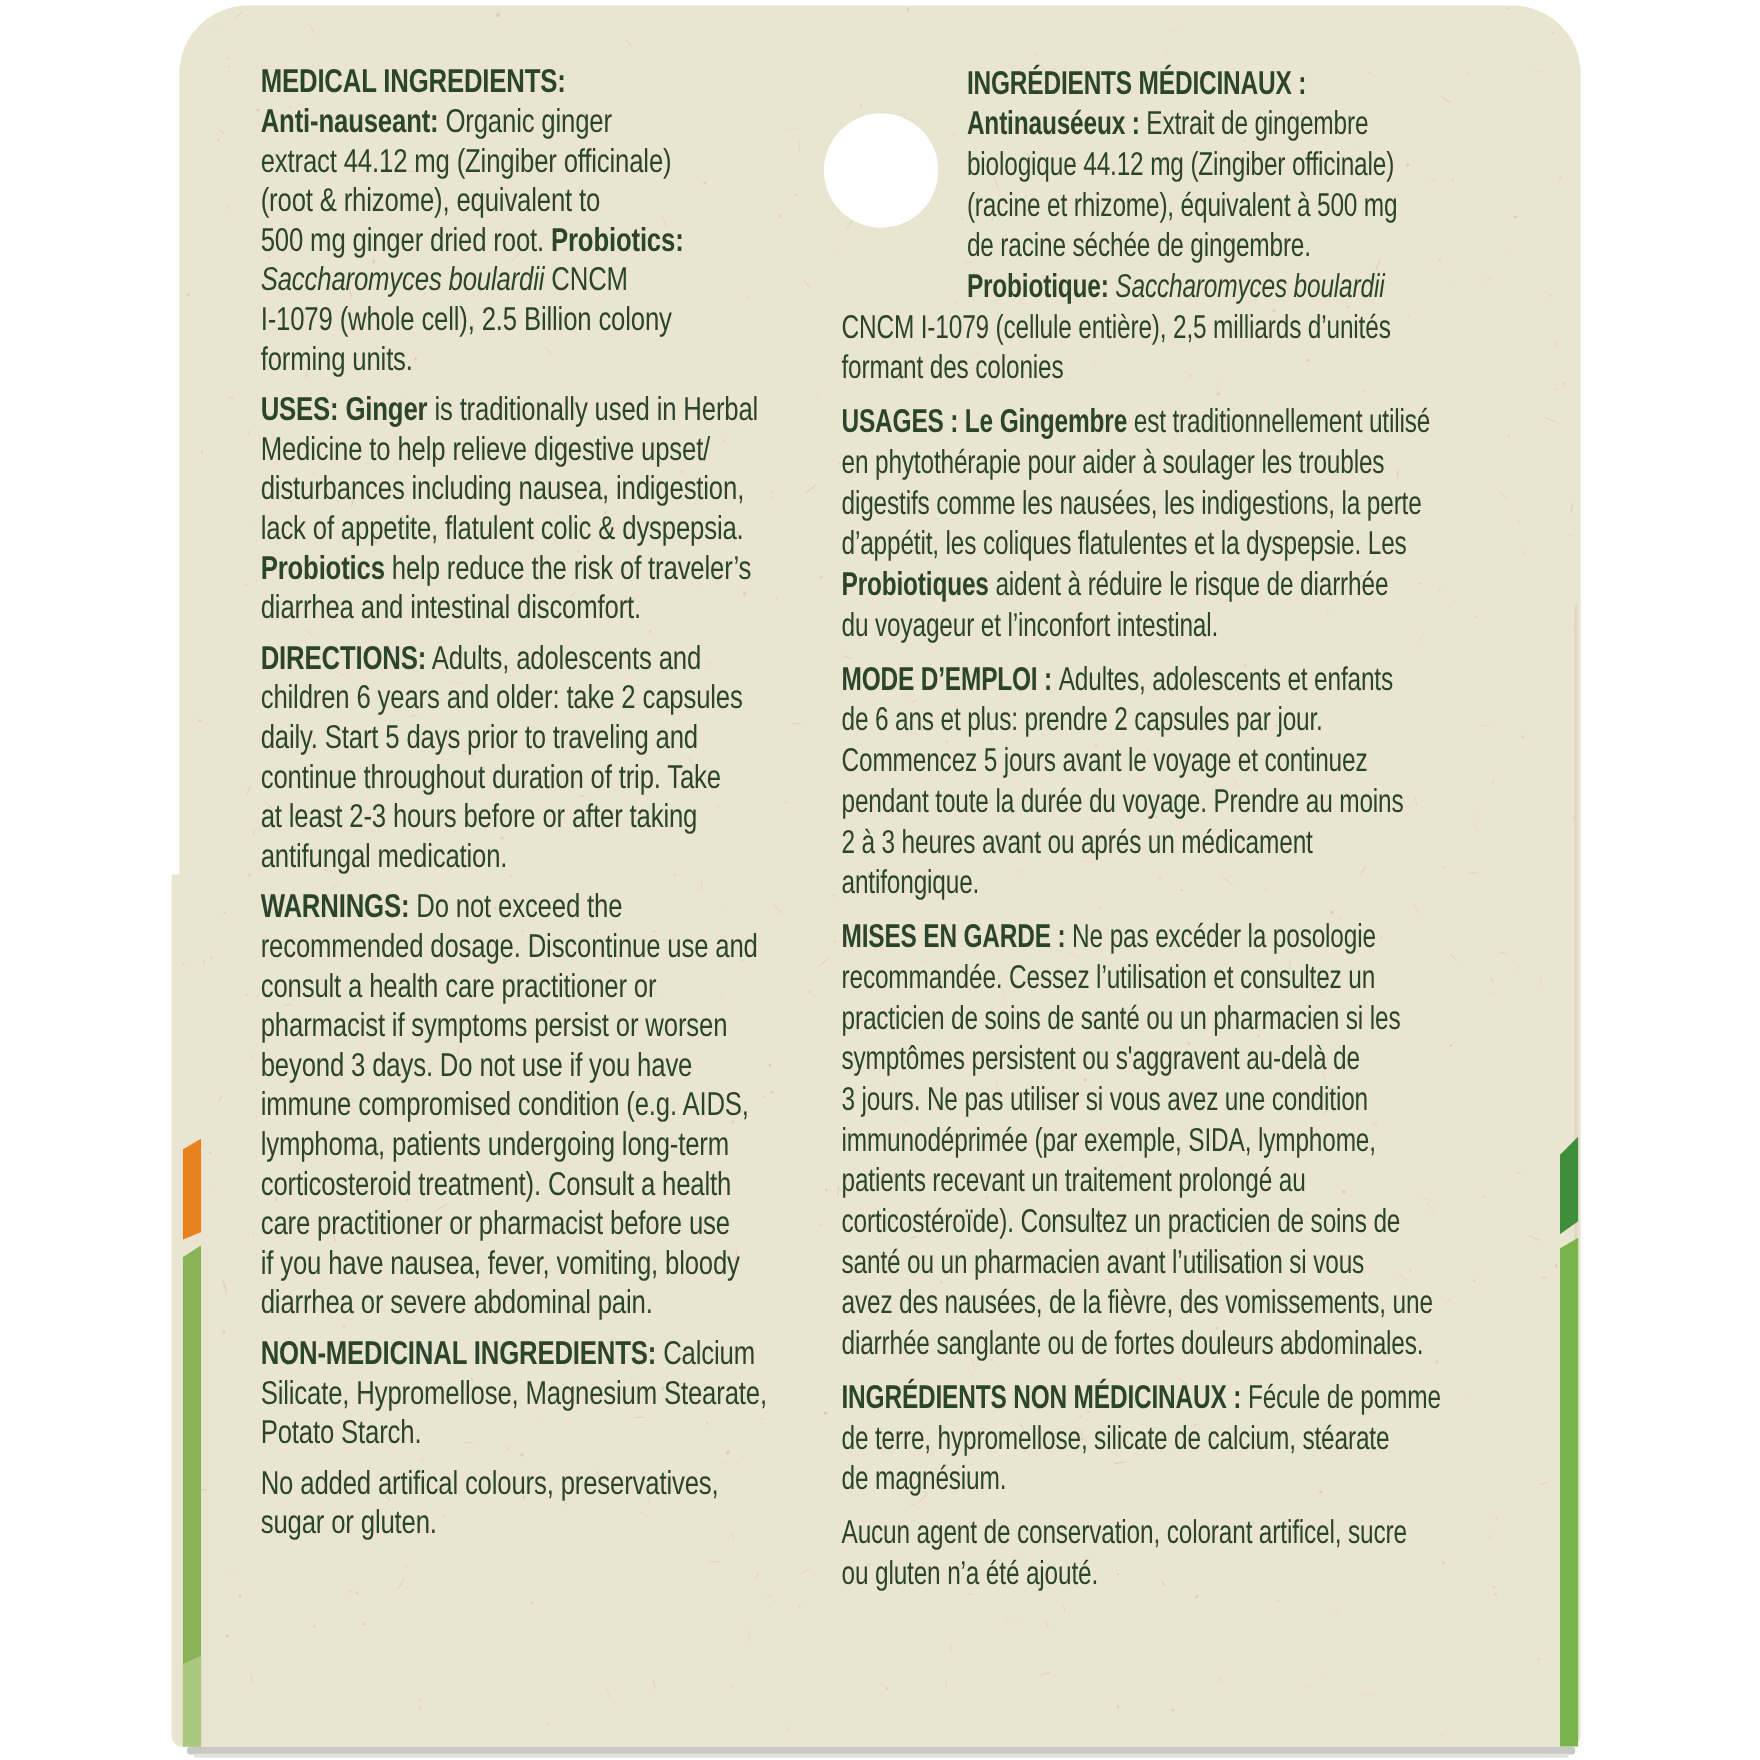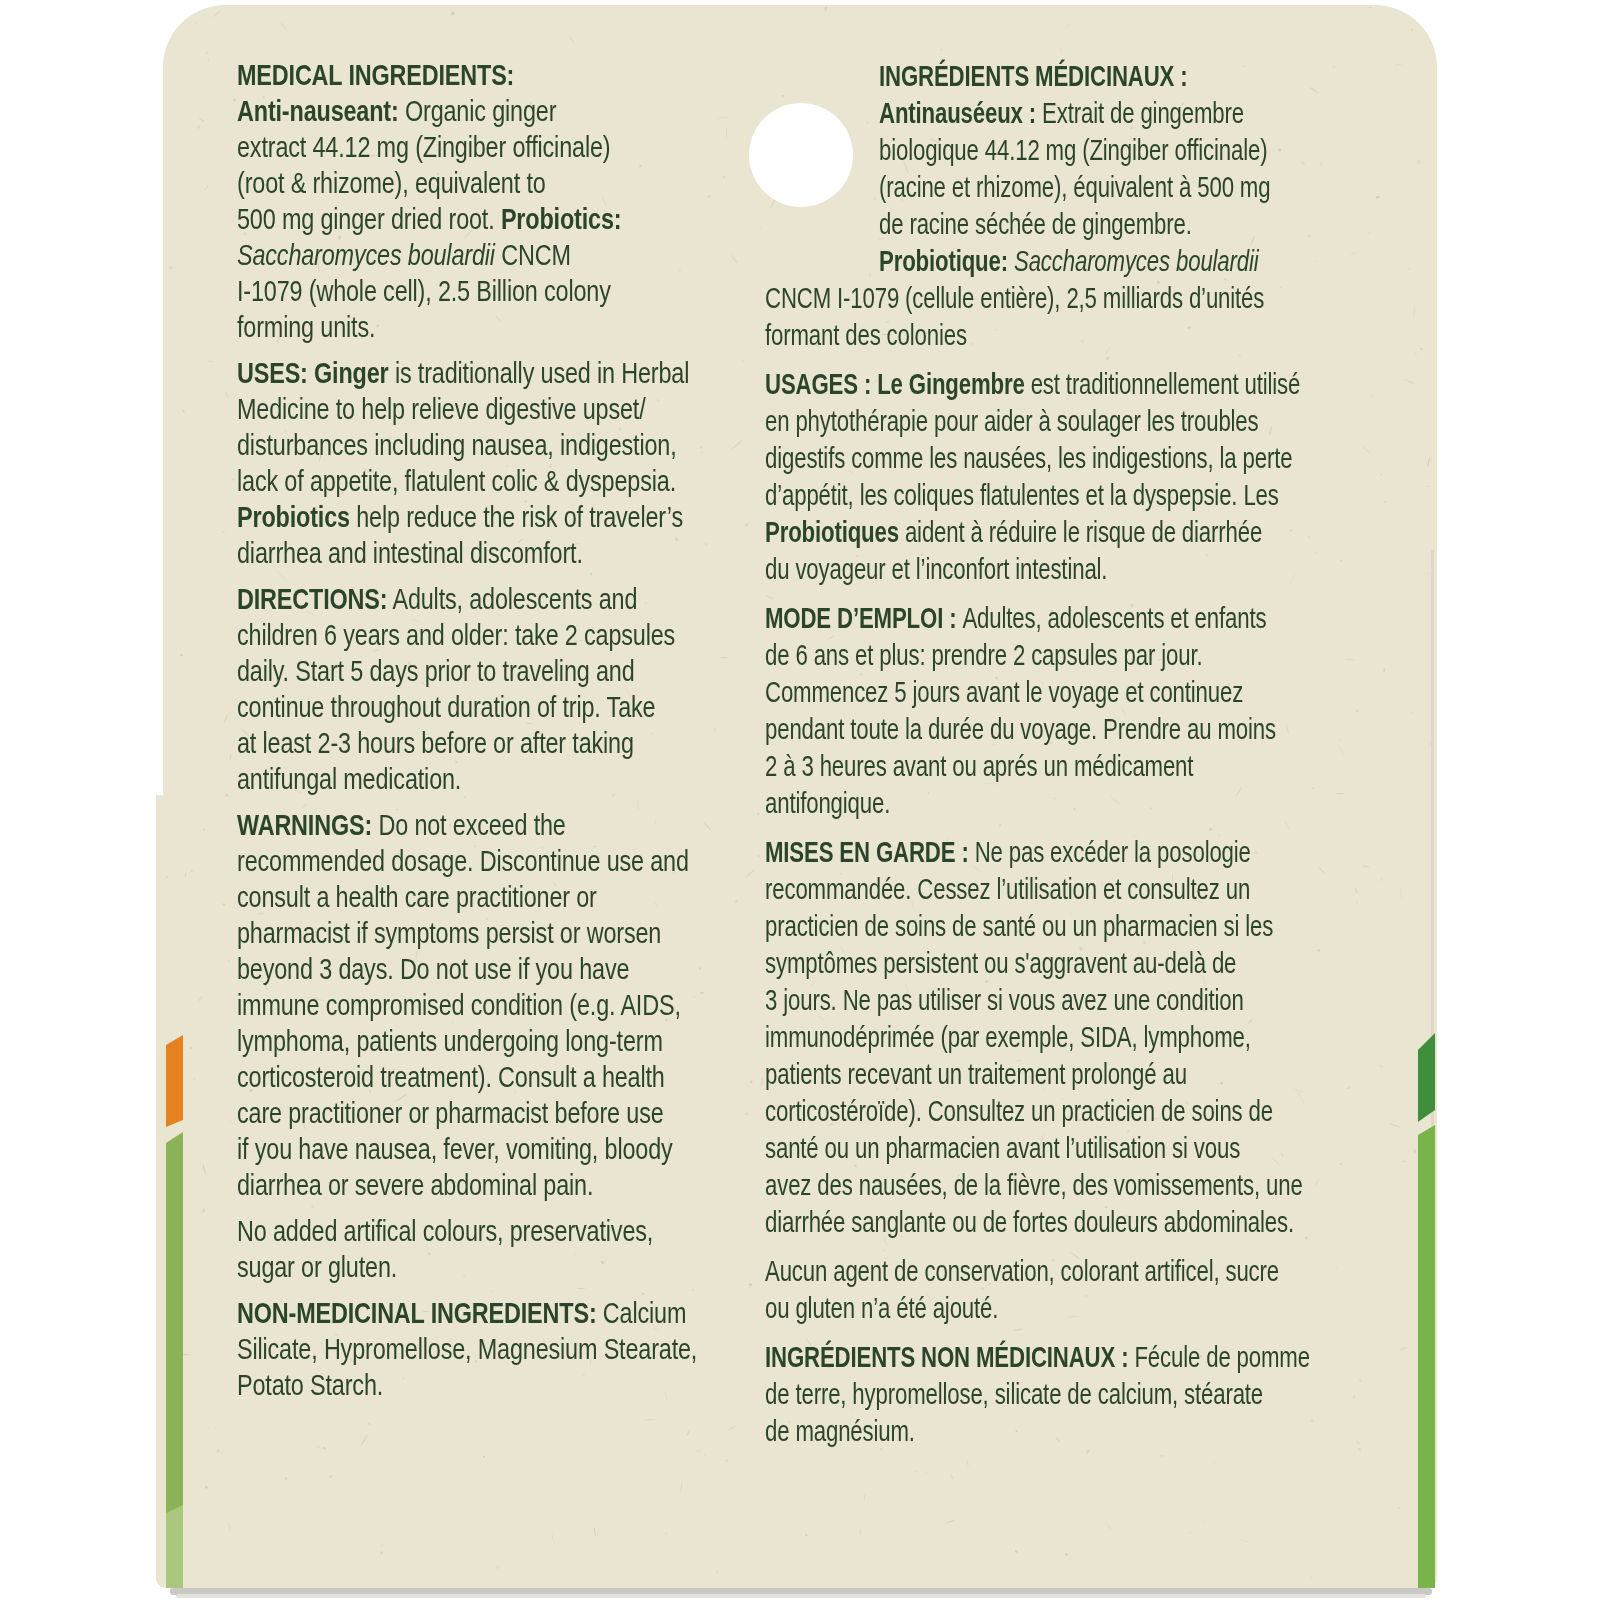--- a/index.html
+++ b/index.html
@@ -610,27 +610,27 @@
           <div class="line"><span>pharmacist if symptoms persist or worsen</span></div>
           <div class="line"><span>beyond 3 days. Do not use if you have</span></div>
           <div class="line"><span>immune compromised condition (e.g. AIDS,</span></div>
           <div class="line"><span>lymphoma, patients undergoing long-term</span></div>
           <div class="line"><span>corticosteroid treatment). Consult a health</span></div>
           <div class="line"><span>care practitioner or pharmacist before use</span></div>
           <div class="line"><span>if you have nausea, fever, vomiting, bloody</span></div>
           <div class="line"><span>diarrhea or severe abdominal pain.</span></div>
         </div>
         <div class="para">
-          <div class="line"><span>No added artifical colours, preservatives,</span></div>
-          <div class="line"><span>sugar or gluten.</span></div>
-        </div>
-        <div class="para">
           <div class="line"><span class="b">NON-MEDICINAL INGREDIENTS:</span><span> Calcium</span></div>
           <div class="line"><span>Silicate, Hypromellose, Magnesium Stearate,</span></div>
           <div class="line"><span>Potato Starch.</span></div>
+        </div>
+        <div class="para">
+          <div class="line"><span>No added artifical colours, preservatives,</span></div>
+          <div class="line"><span>sugar or gluten.</span></div>
         </div>
       </div>
     <div class="column col-fr" id="col-fr" style="color: rgb(42, 69, 44);">
         <div class="para">
           <div class="line" style="margin-left: 114px;"><span class="b">INGRÉDIENTS MÉDICINAUX :</span></div>
           <div class="line" style="margin-left: 114px;"><span class="b">Antinauséeux : </span><span>Extrait de gingembre</span></div>
           <div class="line" style="margin-left: 114px;"><span>biologique 44.12 mg (Zingiber officinale)</span></div>
           <div class="line" style="margin-left: 114px;"><span>(racine et rhizome), équivalent à 500 mg</span></div>
           <div class="line" style="margin-left: 114px;"><span>de racine séchée de gingembre.</span></div>
           <div class="line" style="margin-left: 114px;"><span class="b">Probiotique: </span><span class="i">Saccharomyces boulardii</span></div>
@@ -660,25 +660,25 @@
           <div class="line"><span>symptômes persistent ou s'aggravent au-delà de</span></div>
           <div class="line"><span>3 jours. Ne pas utiliser si vous avez une condition</span></div>
           <div class="line"><span>immunodéprimée (par exemple, SIDA, lymphome,</span></div>
           <div class="line"><span>patients recevant un traitement prolongé au</span></div>
           <div class="line"><span>corticostéroïde). Consultez un practicien de soins de</span></div>
           <div class="line"><span>santé ou un pharmacien avant l’utilisation si vous</span></div>
           <div class="line"><span>avez des nausées, de la fièvre, des vomissements, une</span></div>
           <div class="line"><span>diarrhée sanglante ou de fortes douleurs abdominales.</span></div>
         </div>
         <div class="para">
-          <div class="line"><span>Aucun agent de conservation, colorant artificel, sucre</span></div>
-          <div class="line"><span>ou gluten n’a été ajouté.</span></div>
-        </div>
-        <div class="para">
           <div class="line"><span class="b">INGRÉDIENTS NON MÉDICINAUX : </span><span>Fécule de pomme</span></div>
           <div class="line"><span>de terre, hypromellose, silicate de calcium, stéarate</span></div>
           <div class="line"><span>de magnésium.</span></div>
+        </div>
+        <div class="para">
+          <div class="line"><span>Aucun agent de conservation, colorant artificel, sucre</span></div>
+          <div class="line"><span>ou gluten n’a été ajouté.</span></div>
         </div>
       </div>
   </div>
   <div class="bottom-shadow"></div>
   <div class="bottom-shadow2"></div>
 </div>
 
 </body></html>

